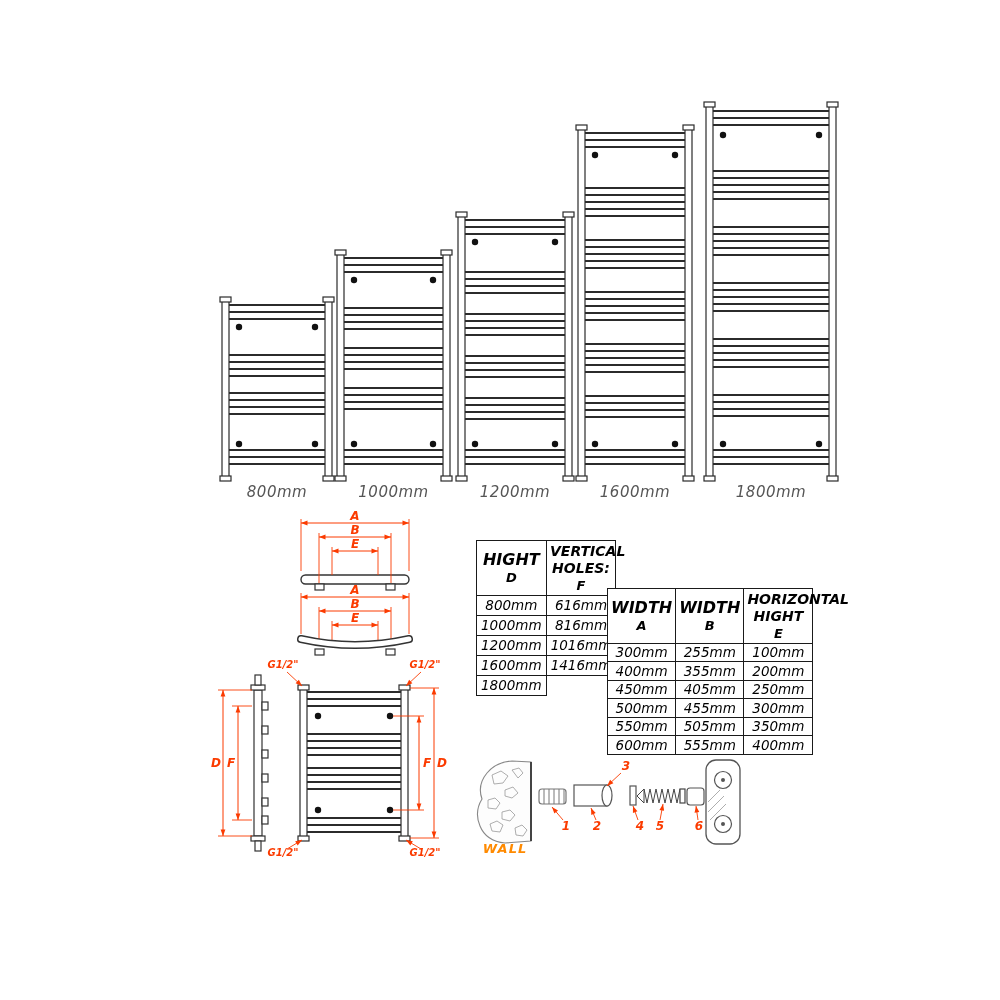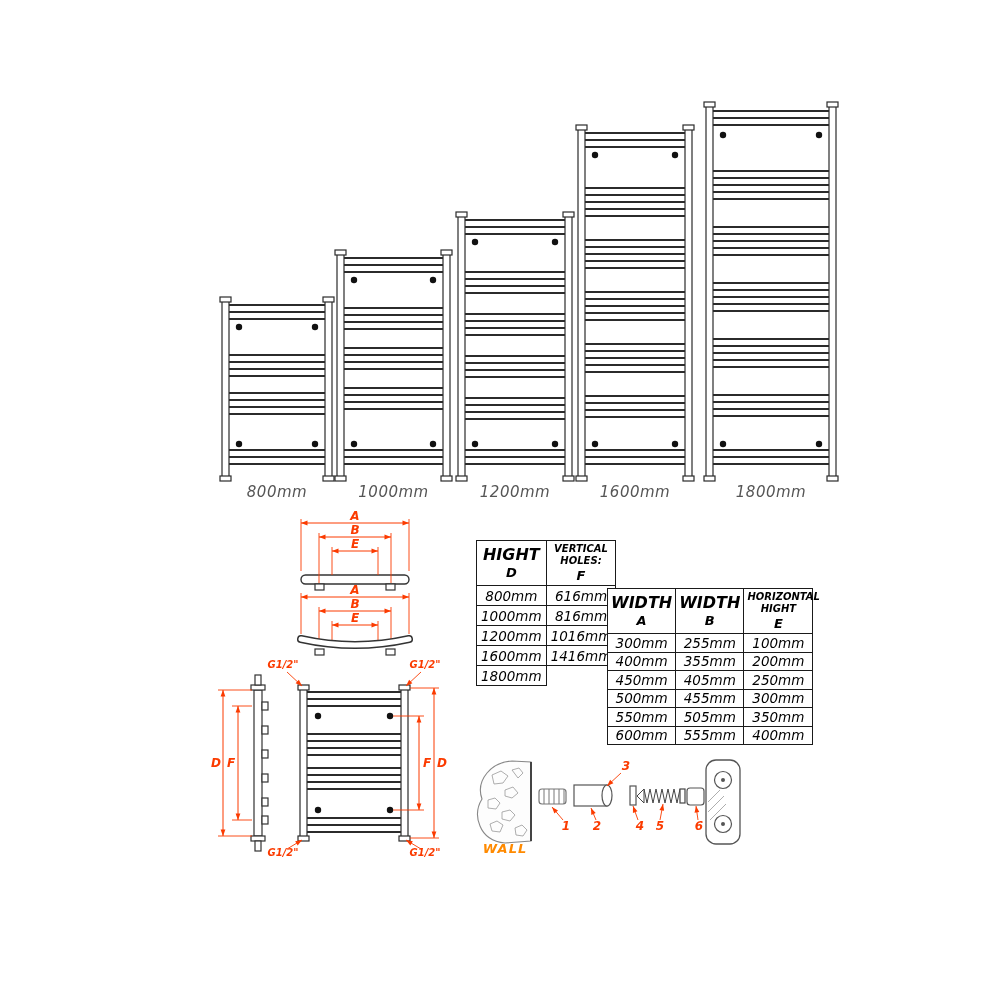--- a/index.html
+++ b/index.html
@@ -8,21 +8,21 @@
   #drawing{position:absolute;left:0;top:0;}
   table{position:absolute;border-collapse:collapse;background:#fff;}
   #height-table{left:476px;top:540px;}
   #width-table{left:607px;top:540px;margin-top:48px;}
   th,td{border:1.4px solid #1a1a1a;text-align:center;vertical-align:middle;color:#000;white-space:nowrap;}
   th{padding:2px 3px;height:40px;}
   td{font-size:13.5px;padding:0 4px;}
   #height-table td{height:19px;min-width:52px;}
   #width-table td{height:17.5px;min-width:50px;}
   .th-title{font-size:16px;font-weight:bold;line-height:1.1;}
-  .th-small{font-size:10px;line-height:1.2;max-width:62px;margin:0 auto;white-space:normal;}
+  .th-small{font-size:14px;line-height:1.2;max-width:62px;margin:0 auto;white-space:normal;}
   .th-sub{font-size:13px;margin-top:1px;}
   td.empty{border:none;background:#fff;}
 </style>
 </head>
 <body>
 
 <div class="stage">
   <svg id="drawing" width="1000" height="1000">
       <g>
         <rect x="222" y="300" width="7" height="178" fill="#fff" stroke="#2b2b2b" stroke-width="1.2"></rect>

